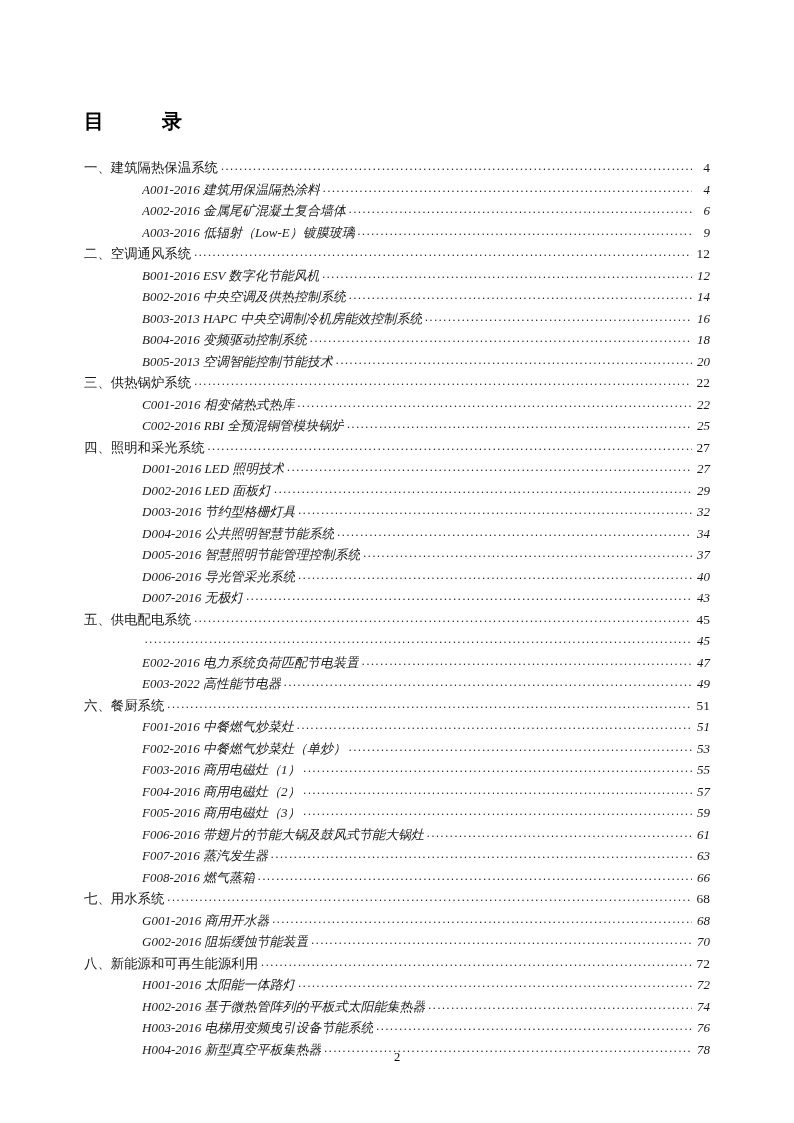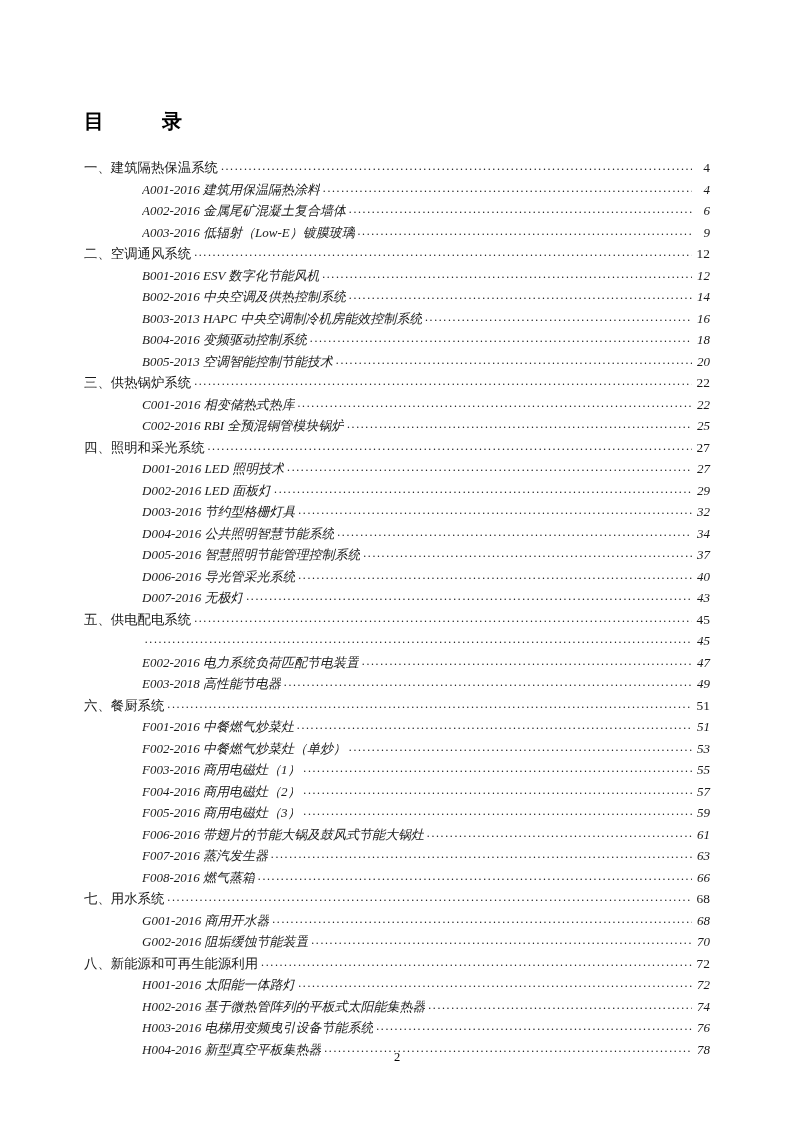--- a/index.html
+++ b/index.html
@@ -201,21 +201,21 @@
       <li class="toc-entry level-2">
         <span class="leader">.......................................................................................................................</span>
         <span class="page-num">45</span>
       </li>
       <li class="toc-entry level-2">
         <span class="label">E002-2016  电力系统负荷匹配节电装置</span>
         <span class="leader">.......................................................................................................................</span>
         <span class="page-num">47</span>
       </li>
       <li class="toc-entry level-2">
-        <span class="label">E003-2018  高性能节电器</span>
+        <span class="label">E003-2022  高性能节电器</span>
         <span class="leader">.......................................................................................................................</span>
         <span class="page-num">49</span>
       </li>
       <li class="toc-entry level-1">
         <span class="label">六、餐厨系统</span>
         <span class="leader">.......................................................................................................................</span>
         <span class="page-num">51</span>
       </li>
       <li class="toc-entry level-2">
         <span class="label">F001-2016  中餐燃气炒菜灶</span>

